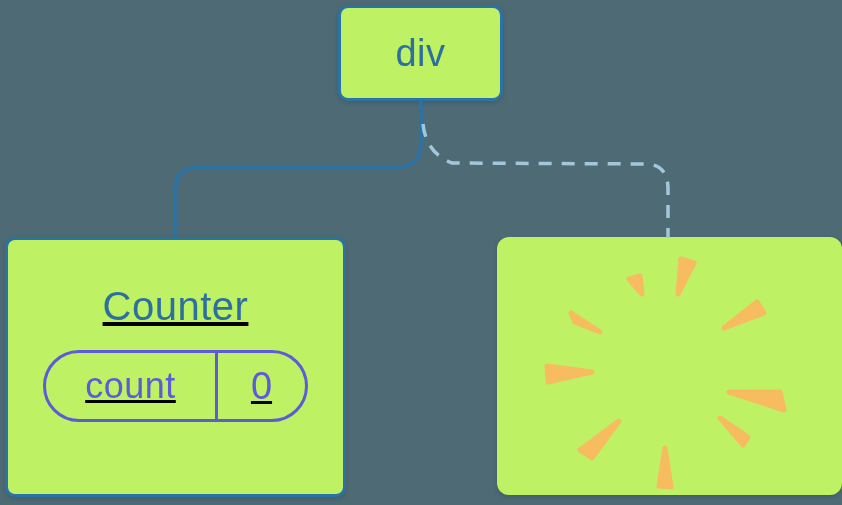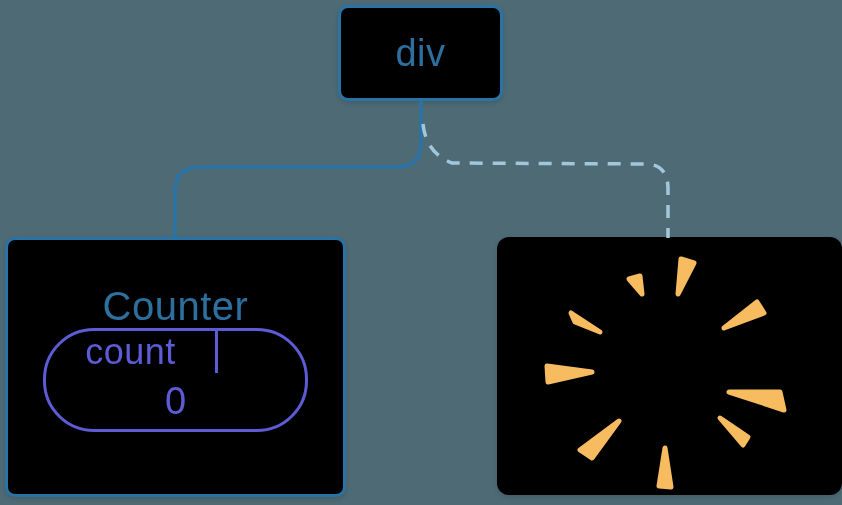--- a/index.html
+++ b/index.html
@@ -15,21 +15,21 @@
   }
 
   svg.edges, svg.poof {
     position: absolute;
     pointer-events: none;
   }
   svg.edges { inset: 0; z-index: 3; }
 
   .node {
     position: absolute;
-    background: #000000;
+    background: #bef264;
     border-radius: 10px;
     z-index: 2;
   }
 
   .node-root {
     left: 338px; top: 5px;
     width: 165px; height: 96px;
     border: 3px solid var(--edge-blue, #2A73A6);
     display: flex; align-items: center; justify-content: center;
     box-shadow: 0 2px 5px rgba(0,0,0,0.12);
@@ -51,27 +51,27 @@
   }
   .counter-title {
     margin-top: 44px;
     font-size: 40px;
     font-weight: 500;
     color: var(--text-blue, #2D6F9E);
     line-height: 1.1;
     letter-spacing: 0.5px;
   }
   .state-pill {
-    width: 265px; height: 104px;
+    margin-top: 22px;
+    width: 265px; height: 72px;
     border: 3px solid var(--state-purple, #5D5BD5);
     border-radius: 51px;
     display: flex;
     align-items: stretch;
     overflow: hidden;
-    flex-direction: column;
   }
   .pill-key {
     width: 172px;
     border-right: 3px solid var(--state-purple, #5D5BD5);
     display: flex; align-items: center; justify-content: center;
     font-size: 36px;
     color: var(--state-purple, #5D5BD5);
     letter-spacing: 0.5px;
   }
   .pill-value {

